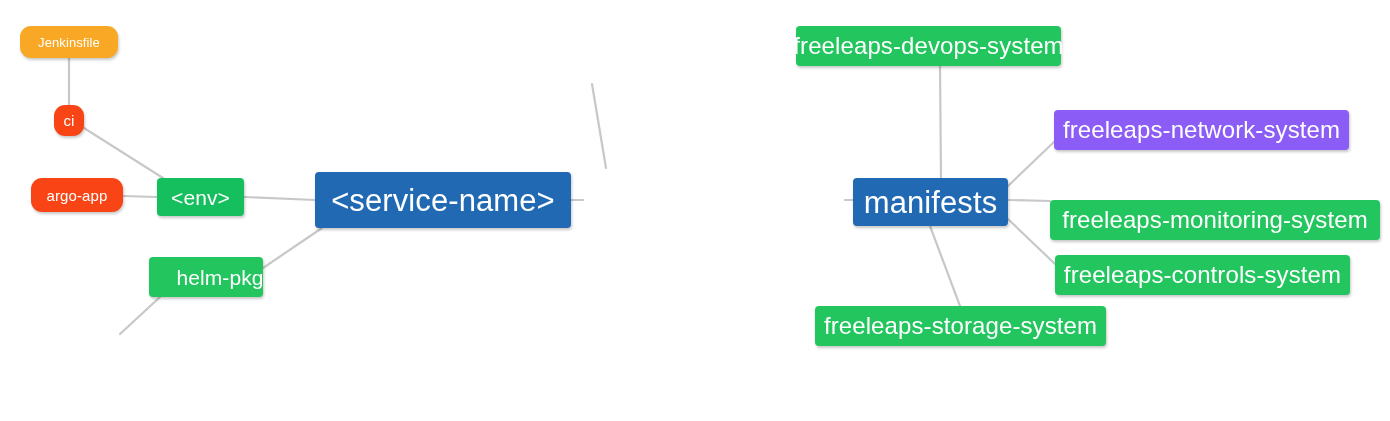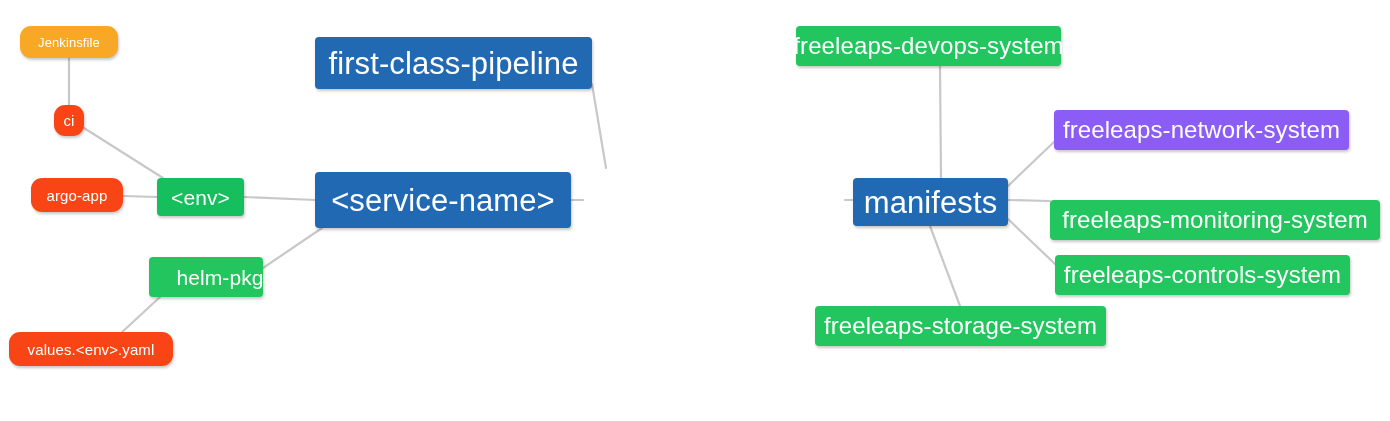--- a/index.html
+++ b/index.html
@@ -61,25 +61,23 @@
       <path d="M 69 105 L 69 58" stroke="#c8c8c8" stroke-width="2.2" fill="none" stroke-linecap="round"></path>
       <path d="M 160 297 L 120 334" stroke="#c8c8c8" stroke-width="2.2" fill="none" stroke-linecap="round"></path>
       <path d="M 941 178 L 940 66" stroke="#c8c8c8" stroke-width="2.2" fill="none" stroke-linecap="round"></path>
       <path d="M 1008 186 L 1054 142" stroke="#c8c8c8" stroke-width="2.2" fill="none" stroke-linecap="round"></path>
       <path d="M 1008 200 L 1050 201" stroke="#c8c8c8" stroke-width="2.2" fill="none" stroke-linecap="round"></path>
       <path d="M 1008 219 L 1055 264" stroke="#c8c8c8" stroke-width="2.2" fill="none" stroke-linecap="round"></path>
       <path d="M 930 226 L 960 306" stroke="#c8c8c8" stroke-width="2.2" fill="none" stroke-linecap="round"></path>
     </svg>
     <div class="node n-l1" style="left: 315px; top: 172px; width: 256px; height: 56px; background: rgb(33, 105, 179);">&lt;service-name&gt;</div>
     <div class="node n-l1" style="left: 853px; top: 178px; width: 155px; height: 48px; background: rgb(33, 105, 179);">manifests</div>
-    <div class="node n-l1" style="left: 315px; top: 37px; width: 277px; height: 52px; background: rgb(33, 105, 179);">first-class-pipeline</div>
     <div class="node n-l3" style="left: 157px; top: 178px; width: 87px; height: 38px; background: rgb(21, 191, 94);">&lt;env&gt;</div>
     <div class="node n-l3" style="left: 149px; top: 257px; width: 114px; height: 40px; background: rgb(34, 197, 94); padding-left: 28px;">helm-pkg</div>
     <div class="node n-l4" style="left: 54px; top: 105px; width: 30px; height: 31px; background: rgb(249, 69, 22);">ci</div>
     <div class="node n-tiny" style="left: 20px; top: 26px; width: 98px; height: 32px; background: rgb(249, 168, 37); border-radius: 11px;">Jenkinsfile</div>
     <div class="node n-l4" style="left: 31px; top: 178px; width: 92px; height: 34px; background: rgb(249, 69, 22);">argo-app</div>
-    <div class="node n-l4" style="left: 9px; top: 332px; width: 164px; height: 34px; background: rgb(249, 69, 22);">values.&lt;env&gt;.yaml</div>
     <div class="node n-l2" style="left: 796px; top: 26px; width: 265px; height: 40px; background: rgb(34, 197, 94);">freeleaps-devops-system</div>
     <div class="node n-l2" style="left: 1054px; top: 110px; width: 295px; height: 40px; background: #8b5cf6;">freeleaps-network-system</div>
     <div class="node n-l2" style="left: 1050px; top: 200px; width: 330px; height: 40px; background: rgb(34, 197, 94);">freeleaps-monitoring-system</div>
     <div class="node n-l2" style="left: 1055px; top: 255px; width: 295px; height: 40px; background: rgb(34, 197, 94);">freeleaps-controls-system</div>
     <div class="node n-l2" style="left: 815px; top: 306px; width: 291px; height: 40px; background: rgb(34, 197, 94);">freeleaps-storage-system</div>
   </div>
 
 </body></html>

